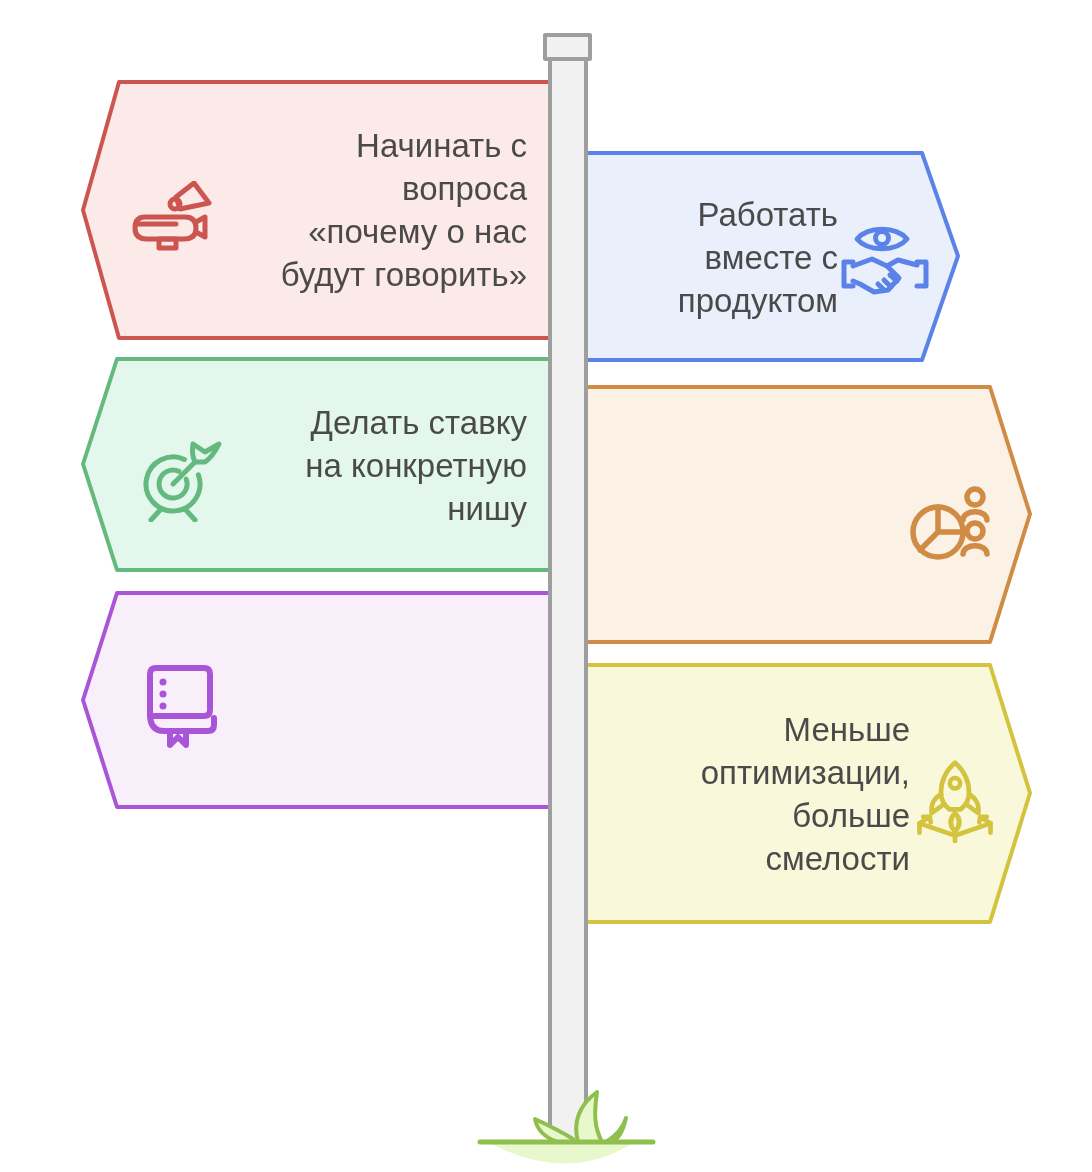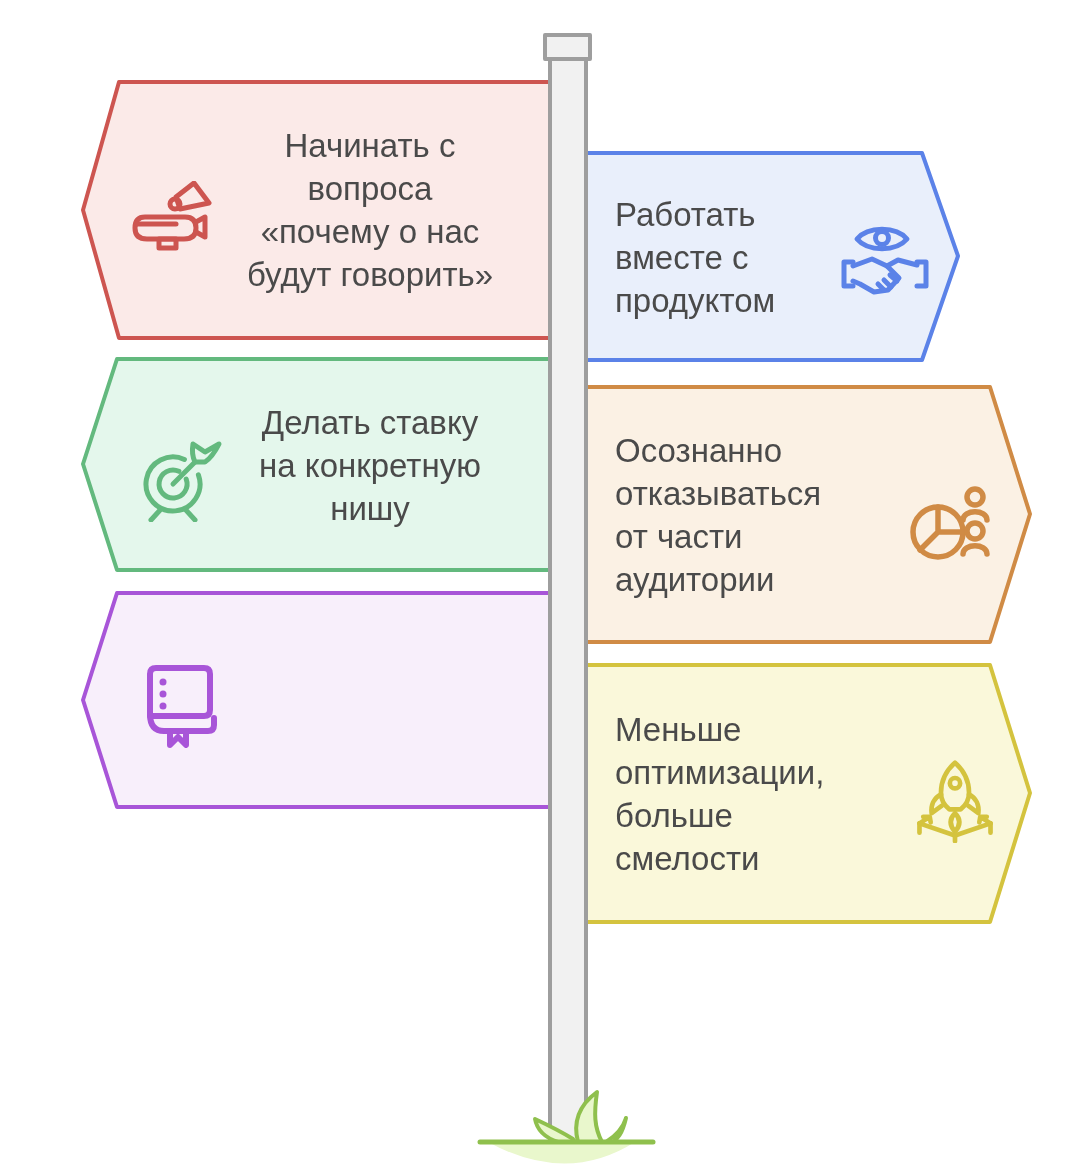--- a/index.html
+++ b/index.html
@@ -9,22 +9,22 @@
   }
   .stage{position:absolute;inset:0;}
   .sign{position:absolute;}
   .sign-shape{position:absolute;left:-5px;top:-5px;overflow:visible;}
   .sign-content{position:absolute;inset:0;}
   .sign-text{
     position:absolute;top:50%;transform:translateY(-50%);
     font-size:33px;line-height:43px;color:var(--text,#4a4a4a);
     white-space:pre-line;
   }
-  .sign.left .sign-text{right:33px;left:130px;text-align:center;}
-  .sign.right .sign-text{left:63px;right:120px;text-align:left;}
+  .sign.left .sign-text{right:33px;left:130px;text-align:right;}
+  .sign.right .sign-text{left:63px;right:120px;text-align:right;}
   .icon{position:absolute;display:block;}
   .icon svg{display:block;width:100%;height:100%;}
   .pole{
     position:absolute;left:548px;top:61px;width:40px;height:1081px;
     background:var(--pole-fill,#f1f1f1);box-sizing:border-box;
     border-left:4px solid var(--pole-border,#9e9e9e);
     border-right:4px solid var(--pole-border,#9e9e9e);
   }
   .pole-cap{
     position:absolute;left:543px;top:33px;width:49px;height:28px;
@@ -110,24 +110,20 @@
       <span class="icon" style="left:356px;top:91px;width:85px;height:90px;">
         <svg viewBox="0 0 85 90" fill="none" stroke="currentColor" stroke-width="5.5" stroke-linecap="round" stroke-linejoin="round">
           <circle cx="30" cy="54" r="25"></circle>
           <path d="M 30 54 V 29 M 30 54 H 55 M 30 54 L 12 72"></path>
           <circle cx="67" cy="19" r="8"></circle>
           <path d="M 55 42 C 55 31 79 31 79 42"></path>
           <circle cx="67" cy="53" r="8"></circle>
           <path d="M 55 76 C 55 65 79 65 79 76"></path>
         </svg>
       </span>
-      <div class="sign-text">Осознанно
-отказываться
-от части
-аудитории</div>
     </div>
   </div>
 
   <div class="sign left" style="left: 83px; top: 593px; width: 477px; height: 214px; color: rgb(168, 85, 216);">
     <svg class="sign-shape" width="487" height="224" viewBox="-5 -5 487 224">
       <polygon points="34,0 477,0 477,214 34,214 0,107" fill="#f8effb" stroke="#a855d8" stroke-width="4" stroke-linejoin="round"></polygon>
     </svg>
     <div class="sign-content">
       <span class="icon" style="left:55px;top:67px;width:92px;height:88px;">
         <svg viewBox="0 0 92 88" fill="none" stroke="currentColor" stroke-width="6" stroke-linecap="round" stroke-linejoin="round">

